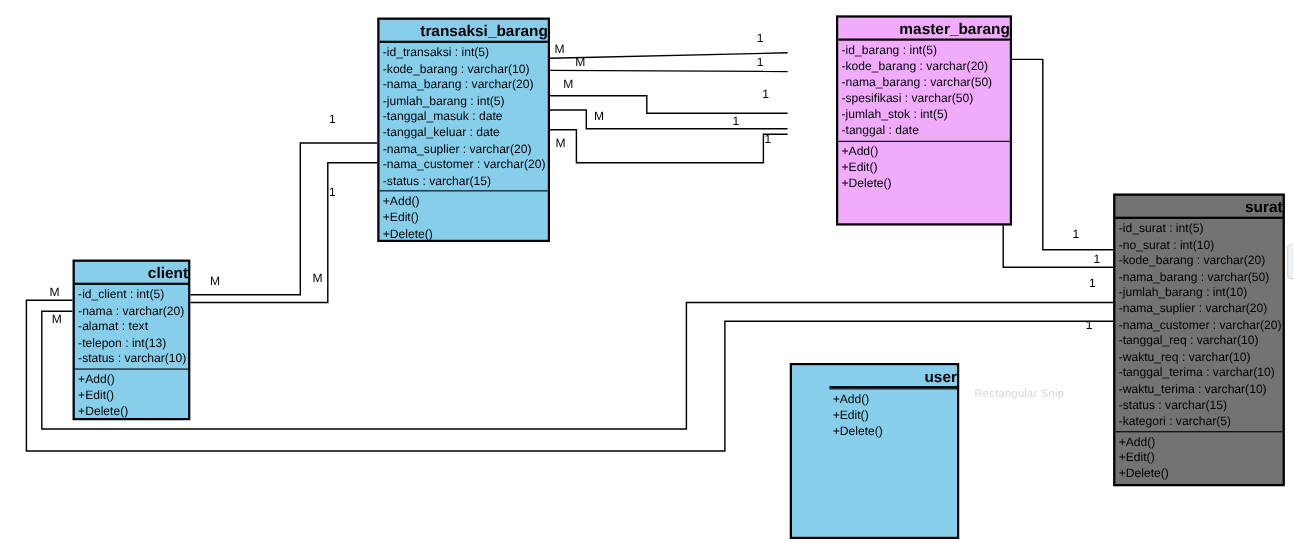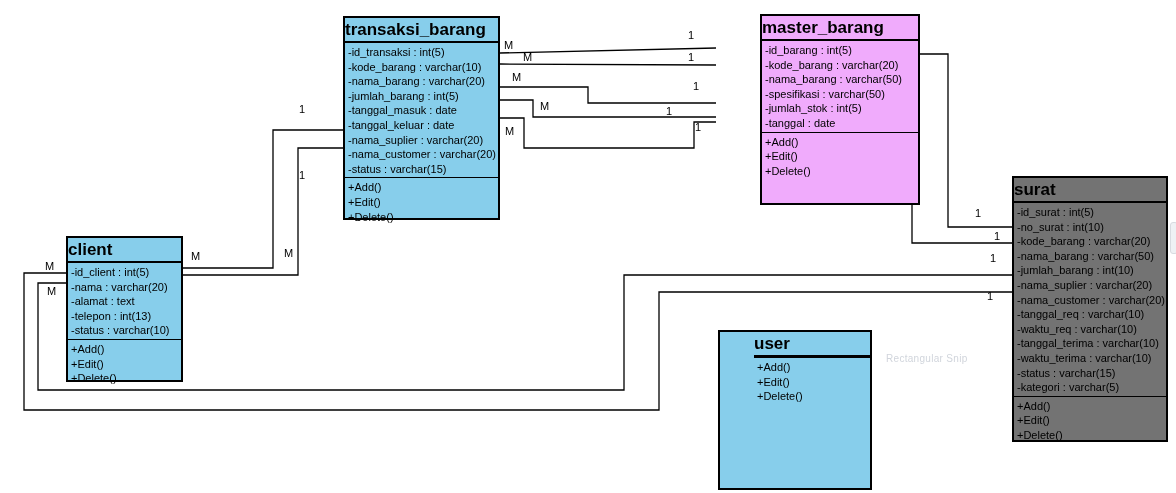--- a/index.html
+++ b/index.html
@@ -7,21 +7,21 @@
     position:relative;width:1176px;height:493px;background:#ffffff;
     font-family:"Liberation Sans",sans-serif;overflow:hidden;
   }
   #wires{position:absolute;left:0;top:0;width:1176px;height:493px;}
   #wires polyline{fill:none;stroke:#000;stroke-width:1.3;}
   .entity{
     position:absolute;background:#87CEEB;border:2px solid #000;
     box-sizing:border-box;display:flex;flex-direction:column;
   }
   .entity .title{
-    font-weight:bold;font-size:17px;text-align:left;
+    font-weight:bold;font-size:14px;text-align:right;
     padding:2px 0 1px;border-bottom:2px solid #000;white-space:nowrap;
   }
   .entity .attrs{padding:2px 0 1px;}
   .entity .methods{border-top:1.4px solid #000;padding:2px 0;flex:1;}
   .entity .row{
     font-size:11px;line-height:14.6px;padding-left:3px;
     white-space:nowrap;overflow:hidden;color:#000;
   }
   .mult{
     position:absolute;font-size:11px;color:#000;line-height:12px;
@@ -102,21 +102,21 @@
         <div class="row">-spesifikasi : varchar(50)</div>
         <div class="row">-jumlah_stok : int(5)</div>
         <div class="row">-tanggal : date</div>
       </div>
       <div class="methods">
         <div class="row">+Add()</div>
         <div class="row">+Edit()</div>
         <div class="row">+Delete()</div>
       </div>
     </div>
-    <div class="entity" style="left: 66px; top: 236px; width: 117px; height: 146px; background: rgb(135, 206, 235); border-color: rgb(0, 0, 0);">
+    <div class="entity" style="left: 66px; top: 236px; width: 107px; height: 146px; background: rgb(135, 206, 235); border-color: rgb(0, 0, 0);">
       <div class="title">client</div>
       <div class="attrs">
         <div class="row">-id_client : int(5)</div>
         <div class="row">-nama : varchar(20)</div>
         <div class="row">-alamat : text</div>
         <div class="row">-telepon : int(13)</div>
         <div class="row">-status : varchar(10)</div>
       </div>
       <div class="methods">
         <div class="row">+Add()</div>

